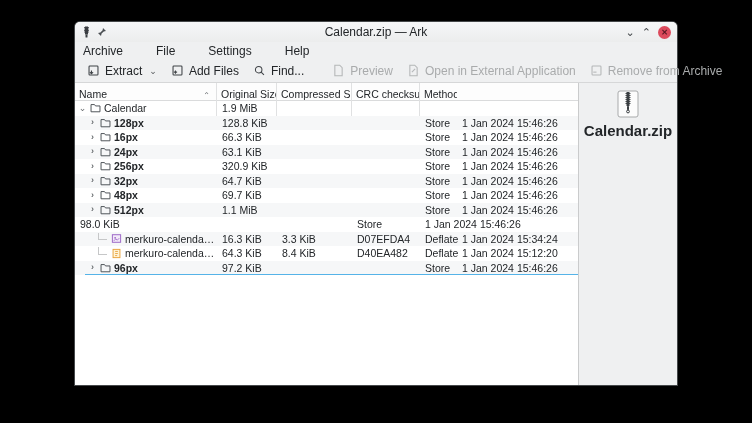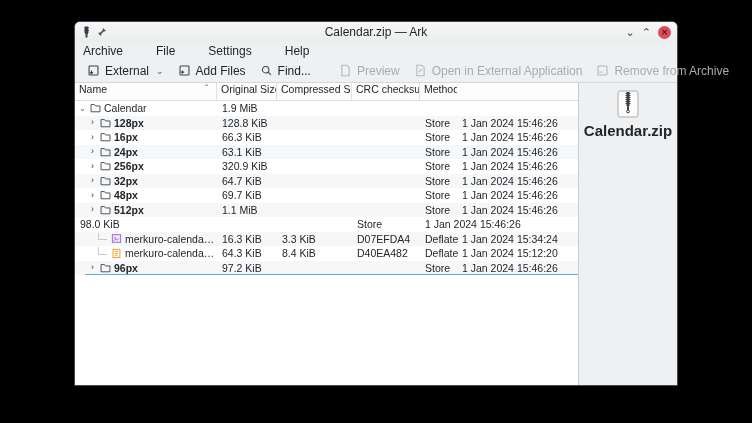--- a/index.html
+++ b/index.html
@@ -44,21 +44,21 @@
   .dropdown-arrow{font-size:9px;color:#55595c;margin-left:2px;}
   .tsep{width:1px;height:15px;background:#d2d3d4;margin:0 6px;}
   
   .content{flex:1;display:flex;min-height:0;}
   .table-area{flex:1;background:#fff;display:flex;flex-direction:column;min-width:0;}
   .thead{
     display:grid;grid-template-columns:142px 60px 75px 68px 37px 1fr;
     height:17px;background:#fdfdfd;border-bottom:1px solid #dadbdc;
     font-size:10.5px;color:#232629;flex:0 0 auto;
   }
-  .th{display:flex;align-items:flex-start;padding:0 4px;border-right:1px solid #e0e1e2;overflow:hidden;white-space:nowrap;}
+  .th{display:flex;align-items:flex-end;padding:17px 4px;border-right:1px solid #e0e1e2;overflow:hidden;white-space:nowrap;}
   .th:last-child{border-right:none;}
   .sort-icon{margin-left:auto;font-size:8px;color:#6a6e71;padding-right:2px;}
   .tbody{flex:1;overflow:hidden;}
   .row{
     display:grid;grid-template-columns:142px 60px 75px 68px 37px 1fr;
     height:14.5px;align-items:center;font-size:10.5px;position:relative;
   }
   .row.alt{background:#f6f7f8;}
   .row.current::after{
     content:"";position:absolute;left:10px;right:0;bottom:0;height:1px;background:#55b3e8;
@@ -121,21 +121,21 @@
   </div>
 
   <div class="toolbar">
     <div class="tbtn">
       <span class="icon">
         <svg width="13" height="13" viewBox="0 0 16 16">
             <rect x="2.5" y="2.5" width="11" height="11" rx="1" fill="none" stroke="#3f4347" stroke-width="1.3"></rect>
             <path d="M5.5 8v4M3.5 10l2 2 2-2" fill="none" stroke="#3f4347" stroke-width="1.3"></path>
           </svg>
       </span>
-      <span>External</span>
+      <span>Extract</span>
       <span class="dropdown-arrow">⌄</span>
     </div>
     <div class="tbtn">
       <span class="icon">
         <svg width="13" height="13" viewBox="0 0 16 16">
             <rect x="2.5" y="2.5" width="11" height="11" rx="1" fill="none" stroke="#3f4347" stroke-width="1.3"></rect>
             <path d="M5.5 8v4M3.5 10h4" fill="none" stroke="#3f4347" stroke-width="1.3"></path>
           </svg>
       </span>
       <span>Add Files</span>

